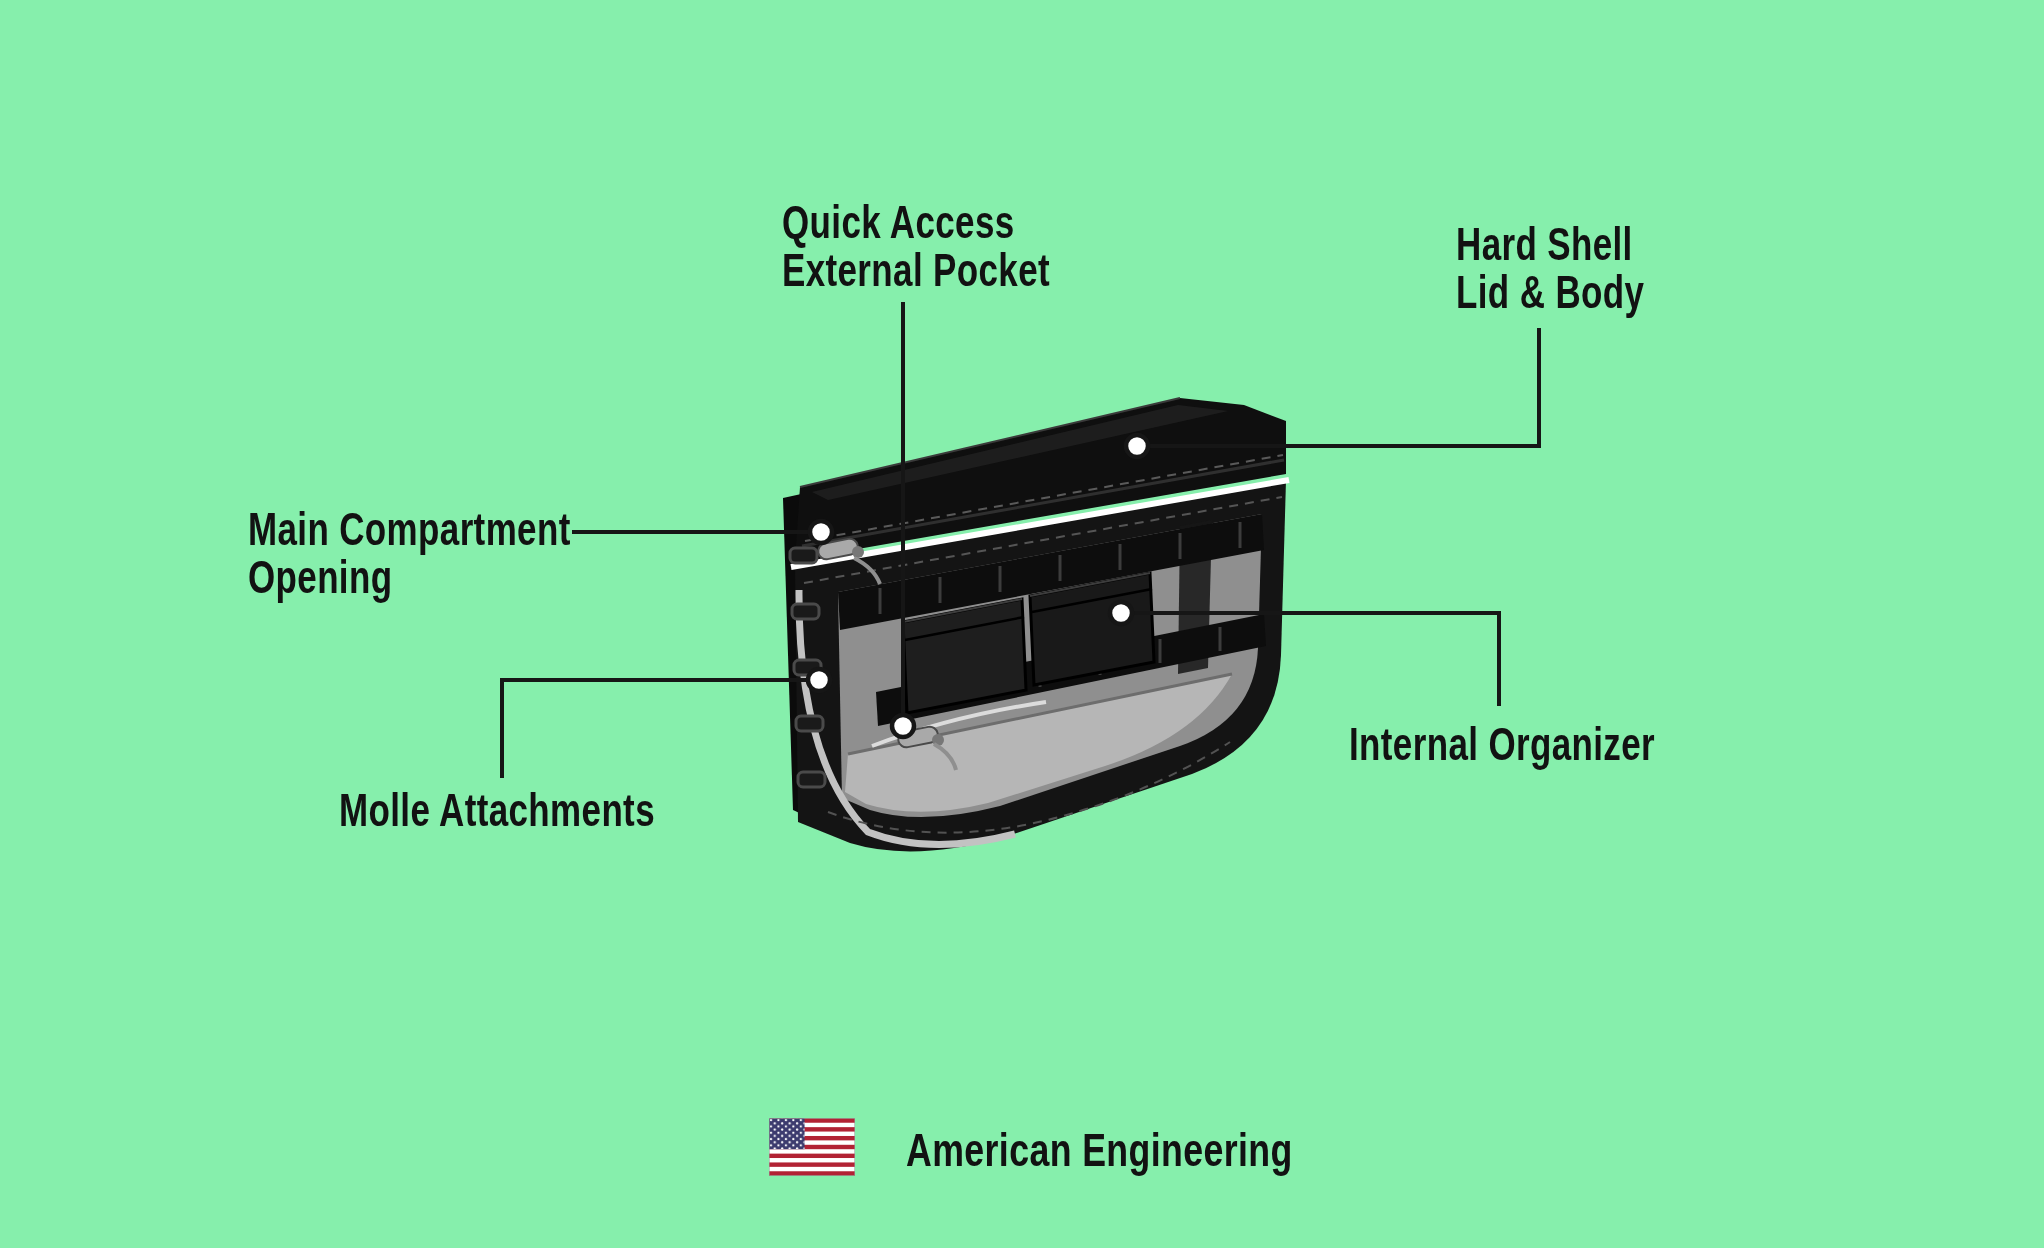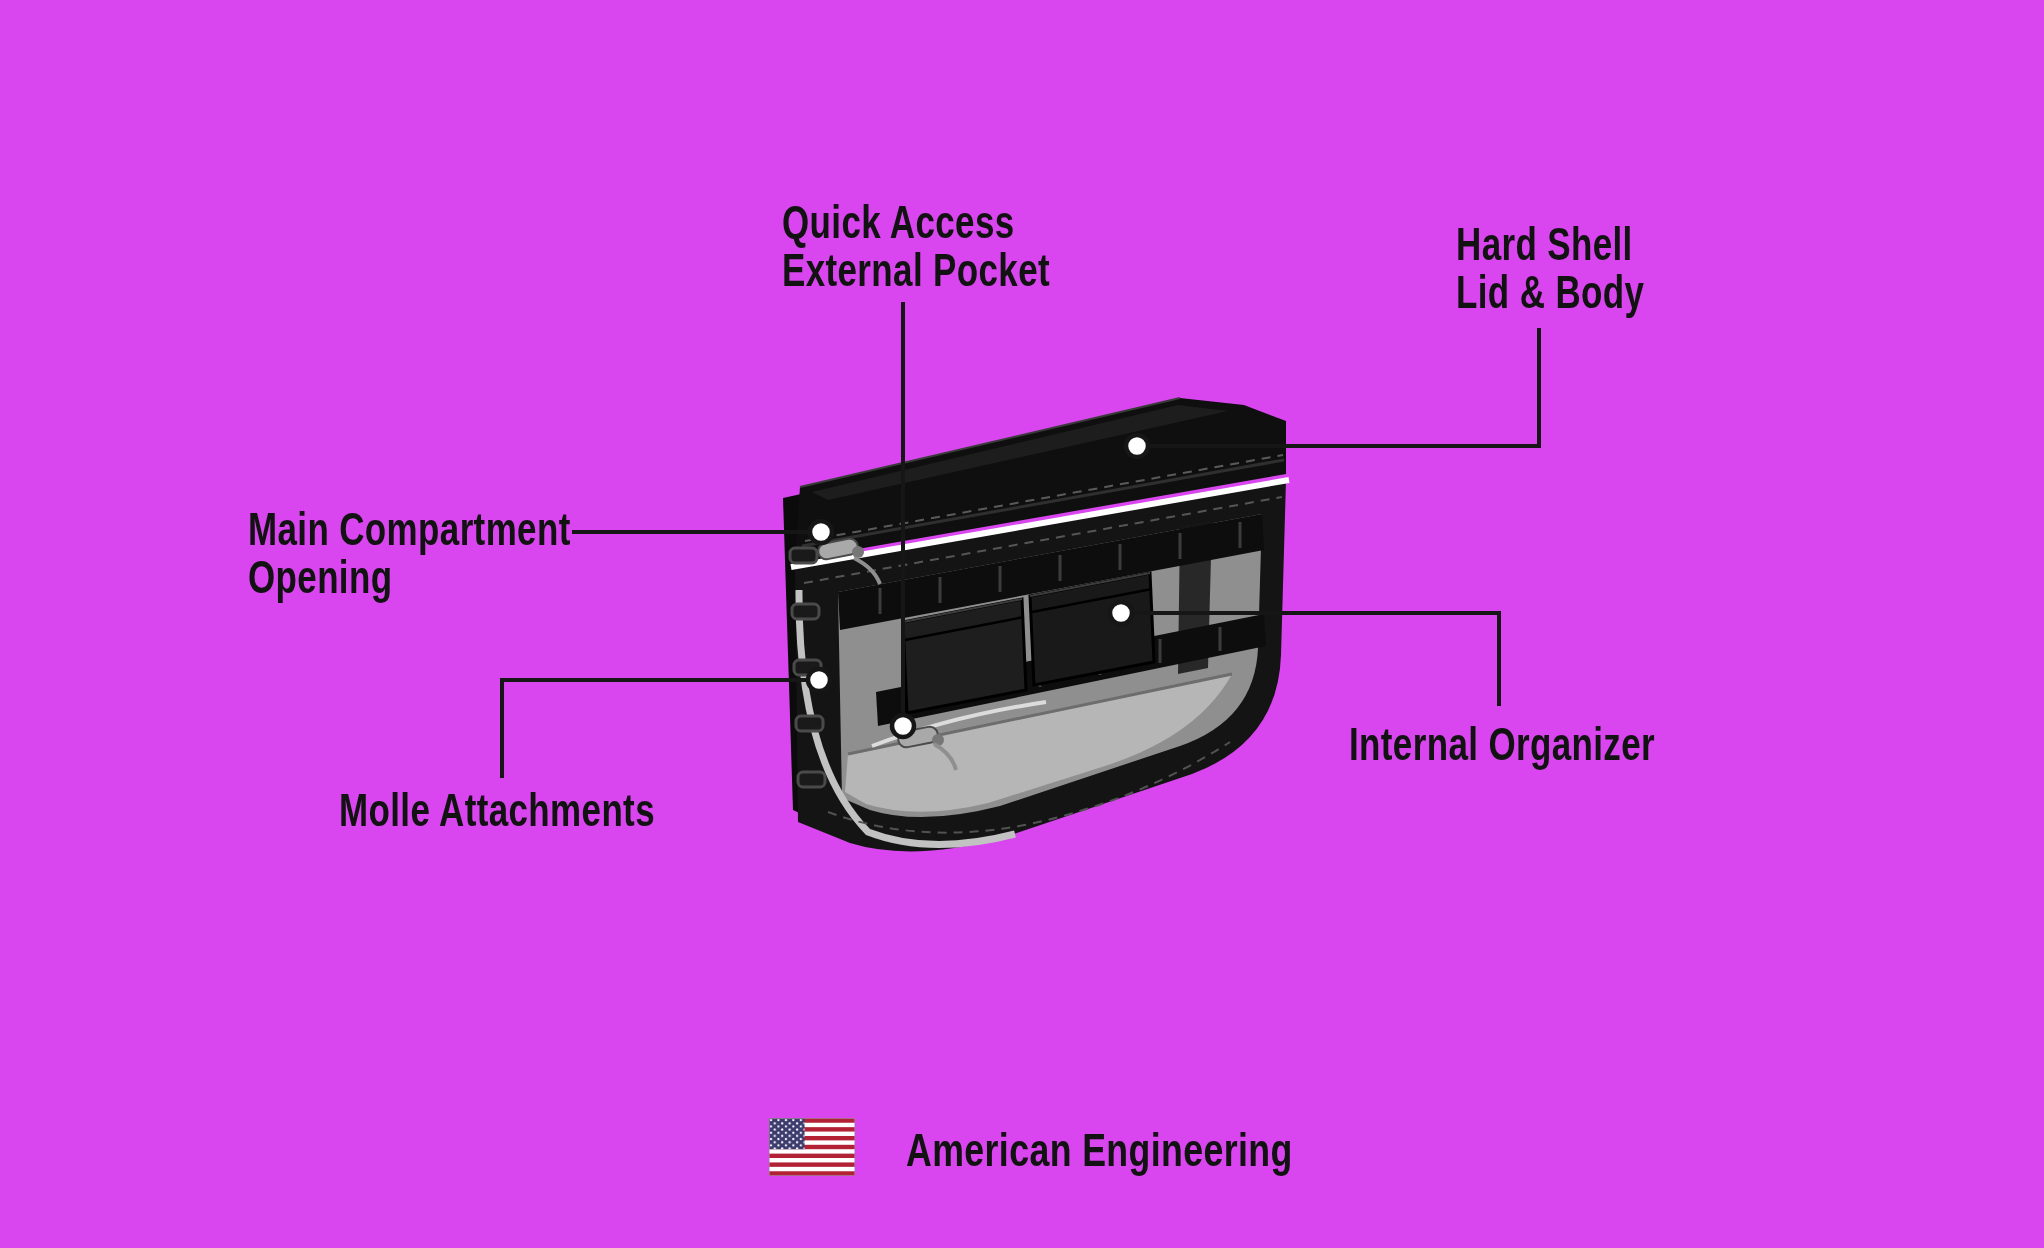--- a/index.html
+++ b/index.html
@@ -1,20 +1,20 @@
 <!DOCTYPE html>
 <html><head>
 <meta charset="utf-8">
 <style>
   * { margin:0; padding:0; box-sizing:border-box; }
   html, body { background:#ffffff; }
   .canvas {
     position:relative;
     width:2044px; height:1248px;
-    background:#d946ef;
+    background:#86efac;
     overflow:hidden;
     font-family:"Liberation Sans", sans-serif;
   }
   .illustration { position:absolute; left:0; top:0; width:2044px; height:1248px; }
   .label {
     position:absolute;
     font-weight:700;
     font-size:46px;
     line-height:1.05;
     color:#121212;

